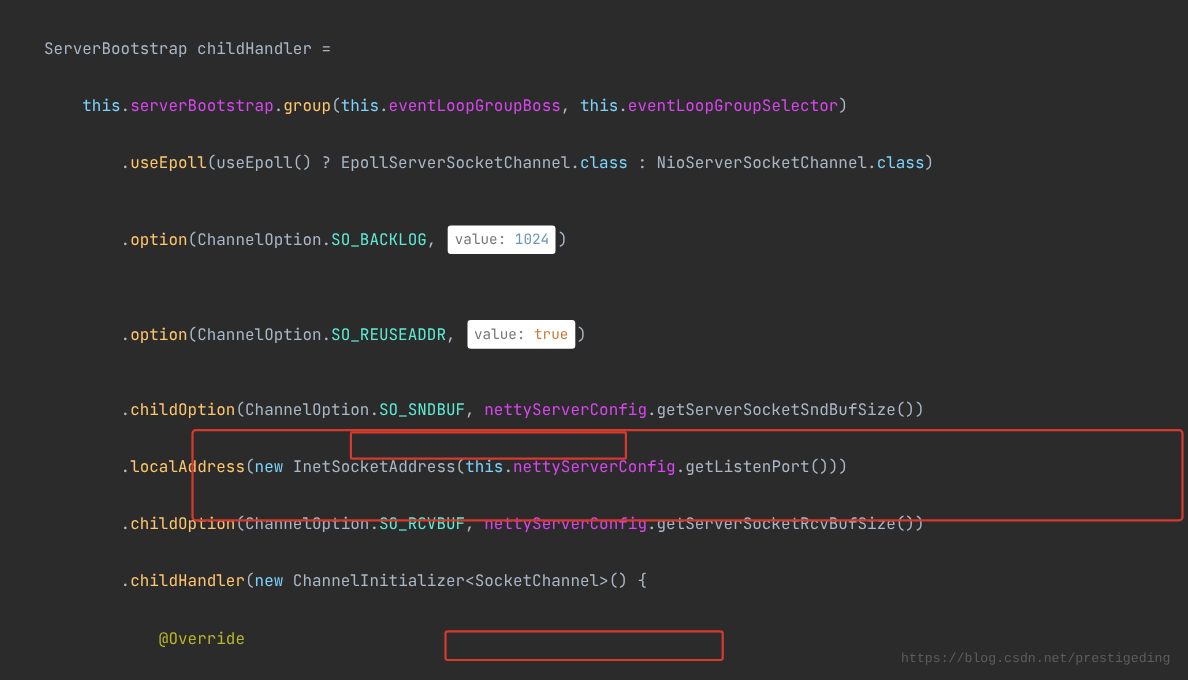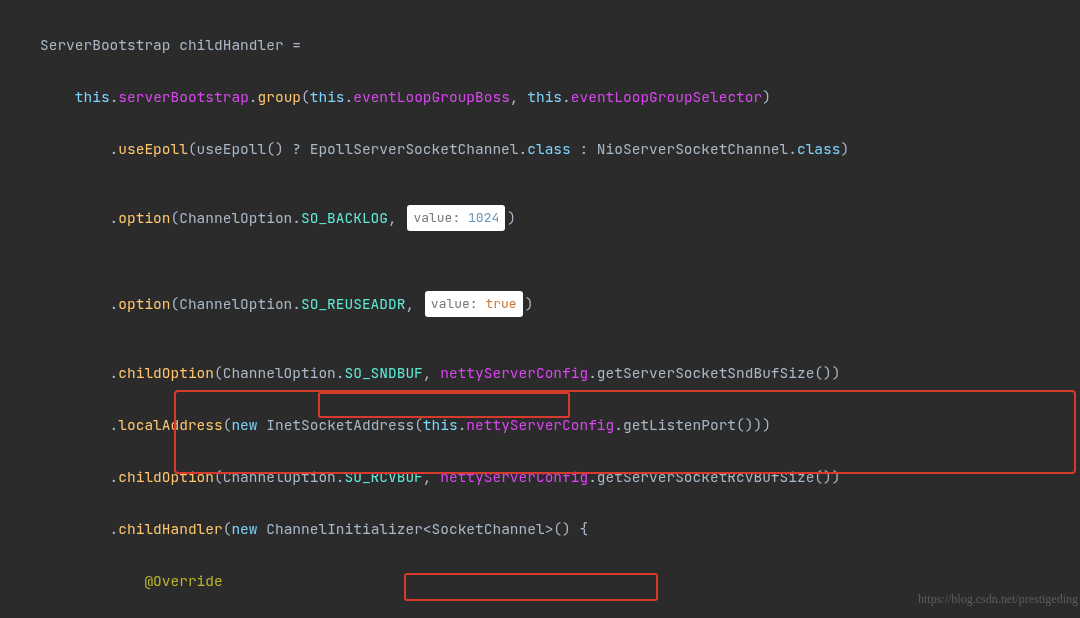--- a/index.html
+++ b/index.html
@@ -13,21 +13,21 @@
   .t-const{color:#5eead4;}
   .t-pn{color:#a9b7c6}
   .t-ann{color:#bbb529}
   .hint{display:inline-block;background:#ffffff;border-radius:3px;color:#787878;padding:0 6px;margin:17px 2px;font-size:13px;vertical-align:1px}
   .hint .hv{color:#6897bb}
   .hint .hvk{color:#cc7832}
   .redbox{position:absolute;border:2px solid #d73a2d;border-radius:4px;pointer-events:none}
   .rb1{left:174px;top:390px;width:898px;height:80px}
   .rb2{left:318px;top:392px;width:248px;height:22px;border-radius:2px}
   .rb3{left:404px;top:573px;width:250px;height:24px;border-radius:3px}
-  .wm{position:absolute;right:2px;bottom:6px;color:#777;font-size:12px;font-family:Liberation Serif, serif;opacity:.65}
+  .wm{position:absolute;right:16px;bottom:6px;color:#777;font-size:12px;font-family:Liberation Mono, monospace;opacity:.65}
 </style>
 </head>
 <body>
 
 <div class="code">
 <span class="ln"><span class="t-cls">ServerBootstrap childHandler =</span></span>
 <span class="ln">    <span class="t-kw">this</span><span class="t-pn">.</span><span class="t-fld">serverBootstrap</span><span class="t-pn">.</span><span class="t-mtd">group</span><span class="t-pn">(</span><span class="t-kw">this</span><span class="t-pn">.</span><span class="t-fld">eventLoopGroupBoss</span><span class="t-pn">, </span><span class="t-kw">this</span><span class="t-pn">.</span><span class="t-fld">eventLoopGroupSelector</span><span class="t-pn">)</span></span>
 <span class="ln">        <span class="t-pn">.</span><span class="t-mtd">useEpoll</span><span class="t-pn">(useEpoll() ? EpollServerSocketChannel.</span><span class="t-kw">class</span><span class="t-pn"> : NioServerSocketChannel.</span><span class="t-kw">class</span><span class="t-pn">)</span></span>
 <span class="ln">        <span class="t-pn">.</span><span class="t-mtd">option</span><span class="t-pn">(ChannelOption.</span><span class="t-const">SO_BACKLOG</span><span class="t-pn">,</span> <span class="hint"><span>value:</span> <span class="hv">1024</span></span><span class="t-pn">)</span></span>
 <span class="ln">        <span class="t-pn">.</span><span class="t-mtd">option</span><span class="t-pn">(ChannelOption.</span><span class="t-const">SO_REUSEADDR</span><span class="t-pn">,</span> <span class="hint"><span>value:</span> <span class="hvk">true</span></span><span class="t-pn">)</span></span>

